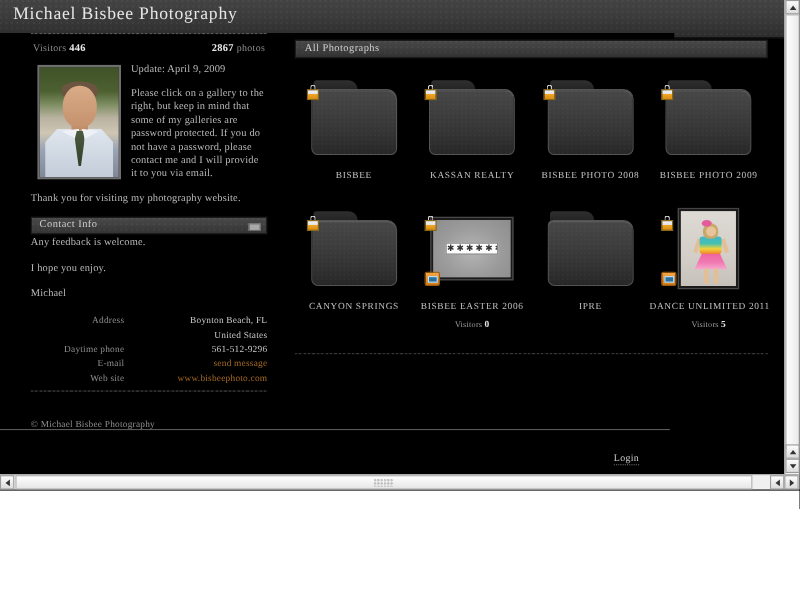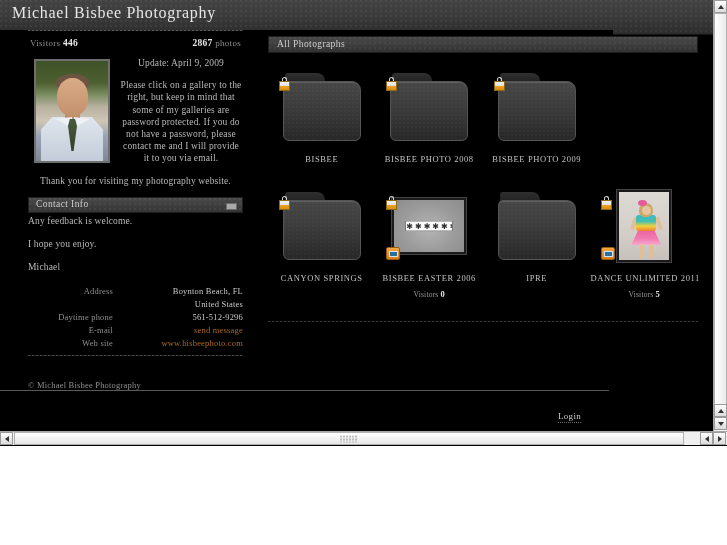--- a/index.html
+++ b/index.html
@@ -79,21 +79,20 @@
   }
   #visitor-row .lbl { color: #8f8f8f; }
   #visitor-row .num { color: #e8e8e8; font-weight: bold; font-size: 9.5px; }
   #visitors-block { position: absolute; left: 2px; top: 2px; }
   #photos-block { position: absolute; right: 2px; top: 2px; }
 
   #bio-area {
     position: relative;
     margin-top: 6px;
     min-height: 112px;
-    text-align: center;
   }
   #portrait {
     float: left;
     width: 72px;
     height: 100px;
     margin: 2px 9px 3px 6px;
     border: 2px solid #6e6e6e;
     background: linear-gradient(to bottom, #3f5228 0%, #4d6030 22%, #7d8e62 34%, #b9b2a0 46%, #cfc6b4 60%, #9aa4b4 75%, #7e8897 100%);
     position: relative;
     overflow: hidden;
@@ -631,20 +630,33 @@
               <div class="body"></div>
             </div>
             <div class="lock-badge">
               <div class="shackle"></div>
                 <div class="bodyb"></div>
             </div>
           </div>
           <div class="gal-label">BISBEE</div>
         </div>
 
+        <div class="gal-item">
+          <div class="thumb-wrap">
+            <div class="folder">
+              <div class="tab"></div>
+              <div class="body"></div>
+            </div>
+            <div class="lock-badge">
+              <div class="shackle"></div>
+                <div class="bodyb"></div>
+            </div>
+          </div>
+          <div class="gal-label">KASSAN REALTY</div>
+        </div>
 
         <div class="gal-item">
           <div class="thumb-wrap">
             <div class="folder">
               <div class="tab"></div>
               <div class="body"></div>
             </div>
             <div class="lock-badge">
               <div class="shackle"></div>
                 <div class="bodyb"></div>

